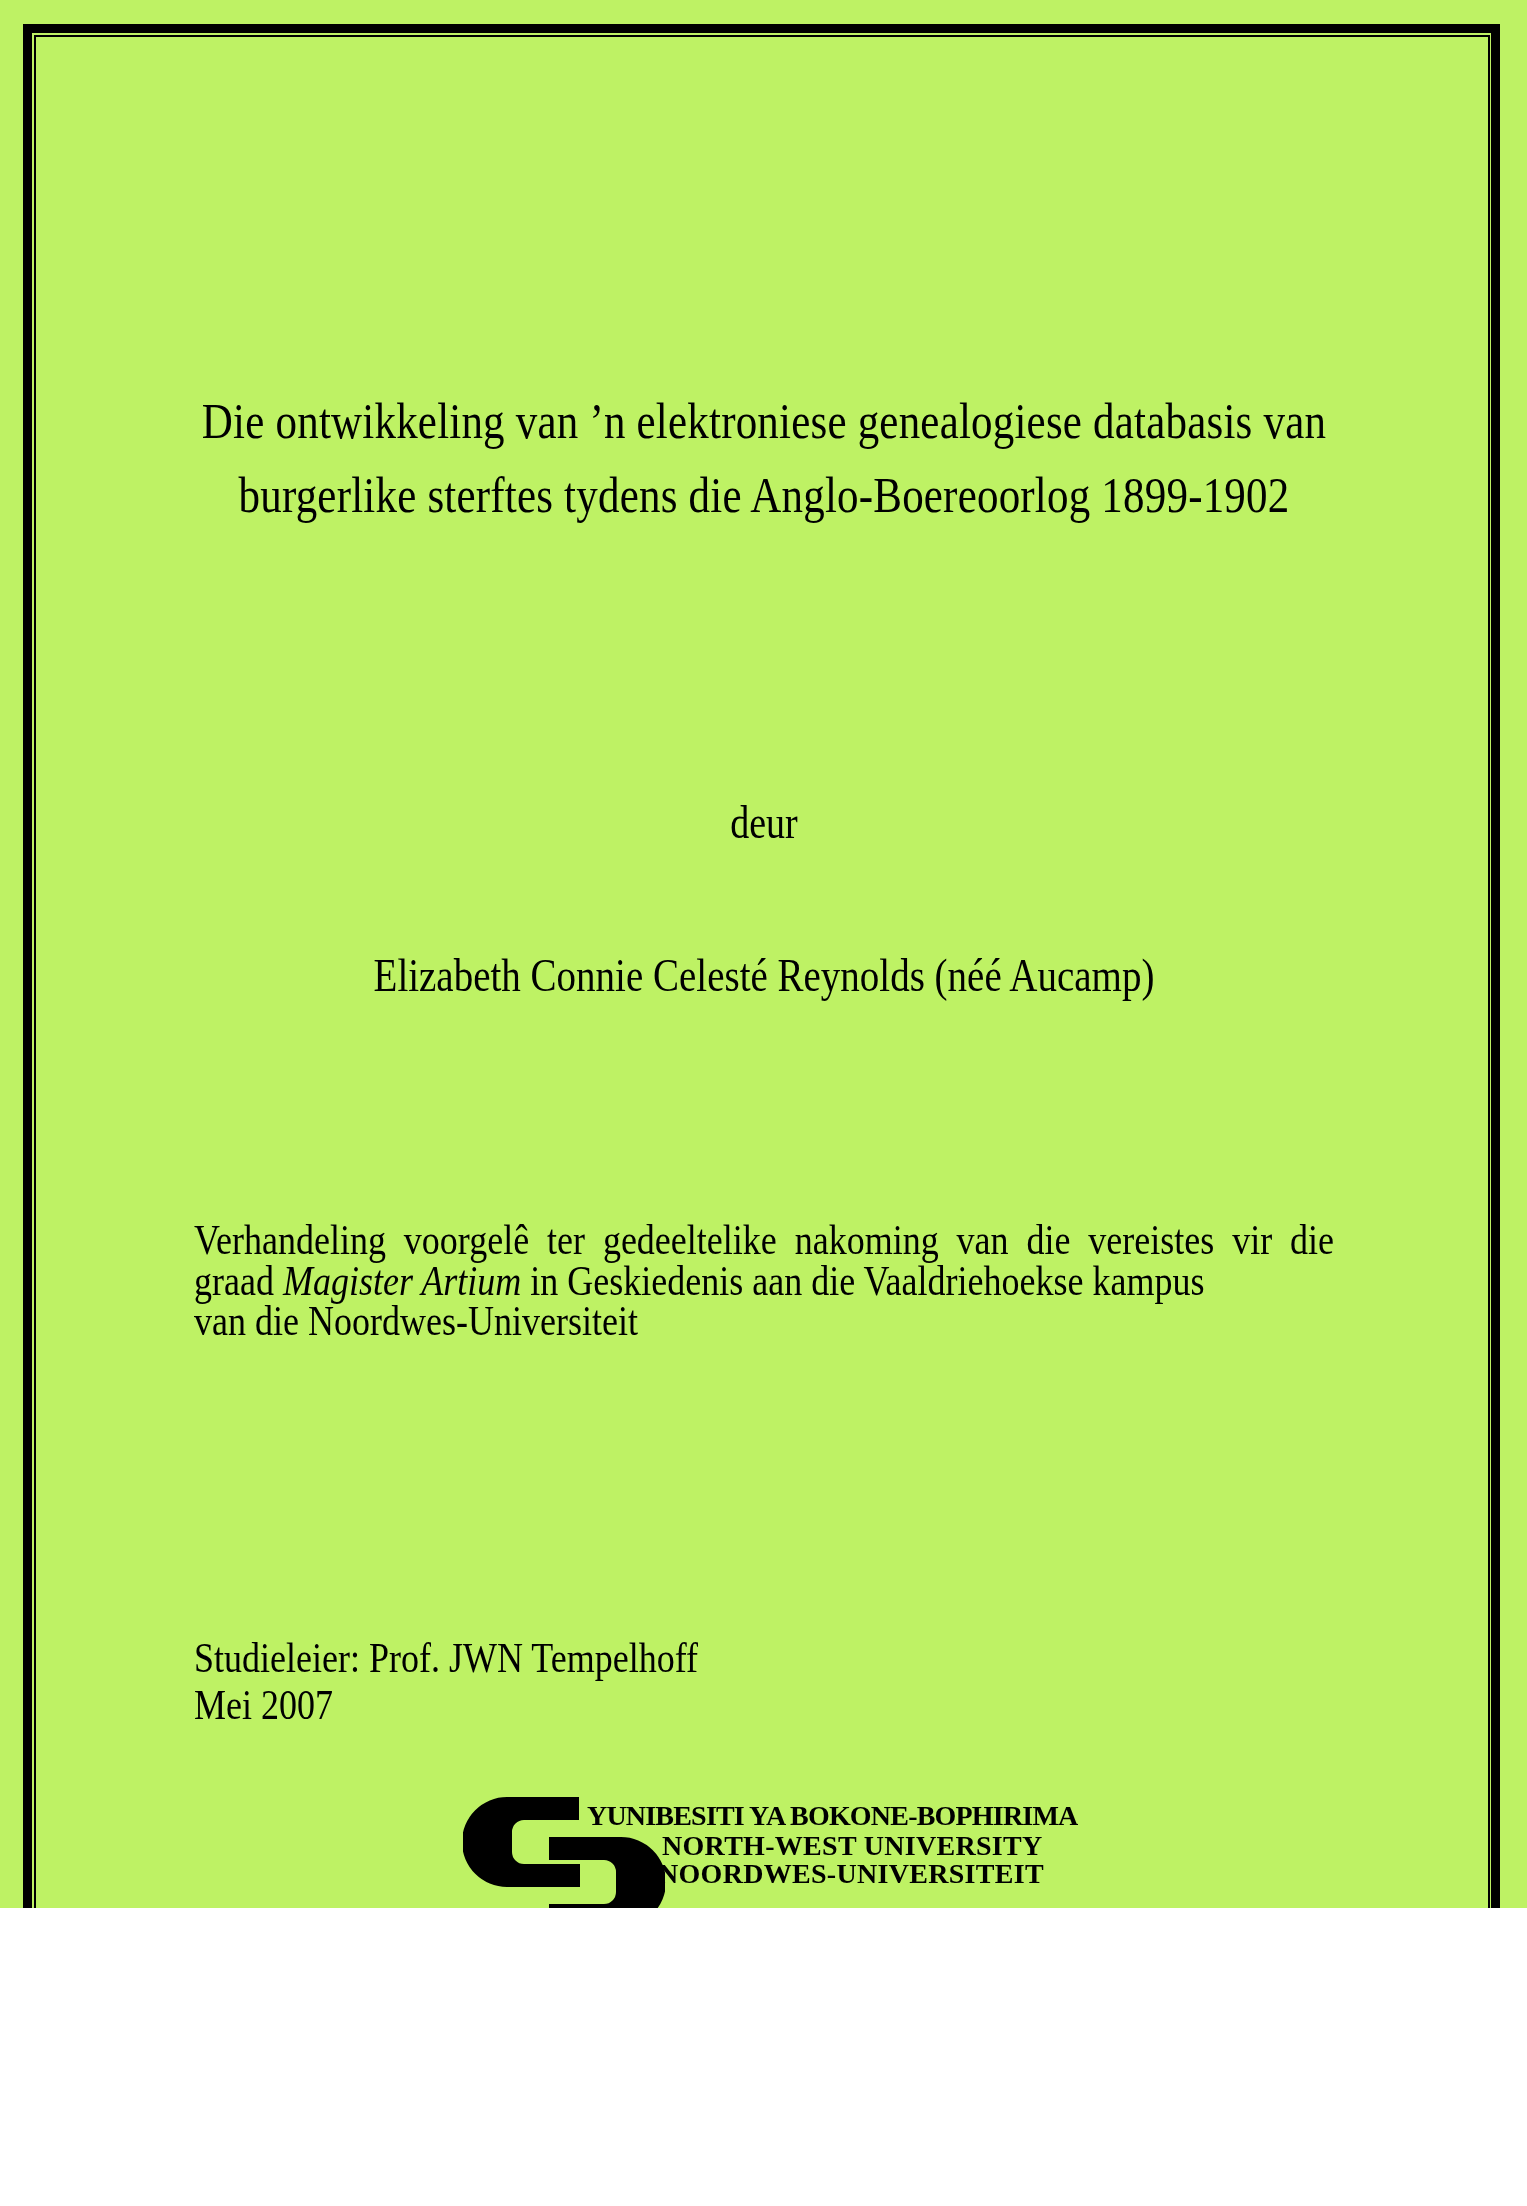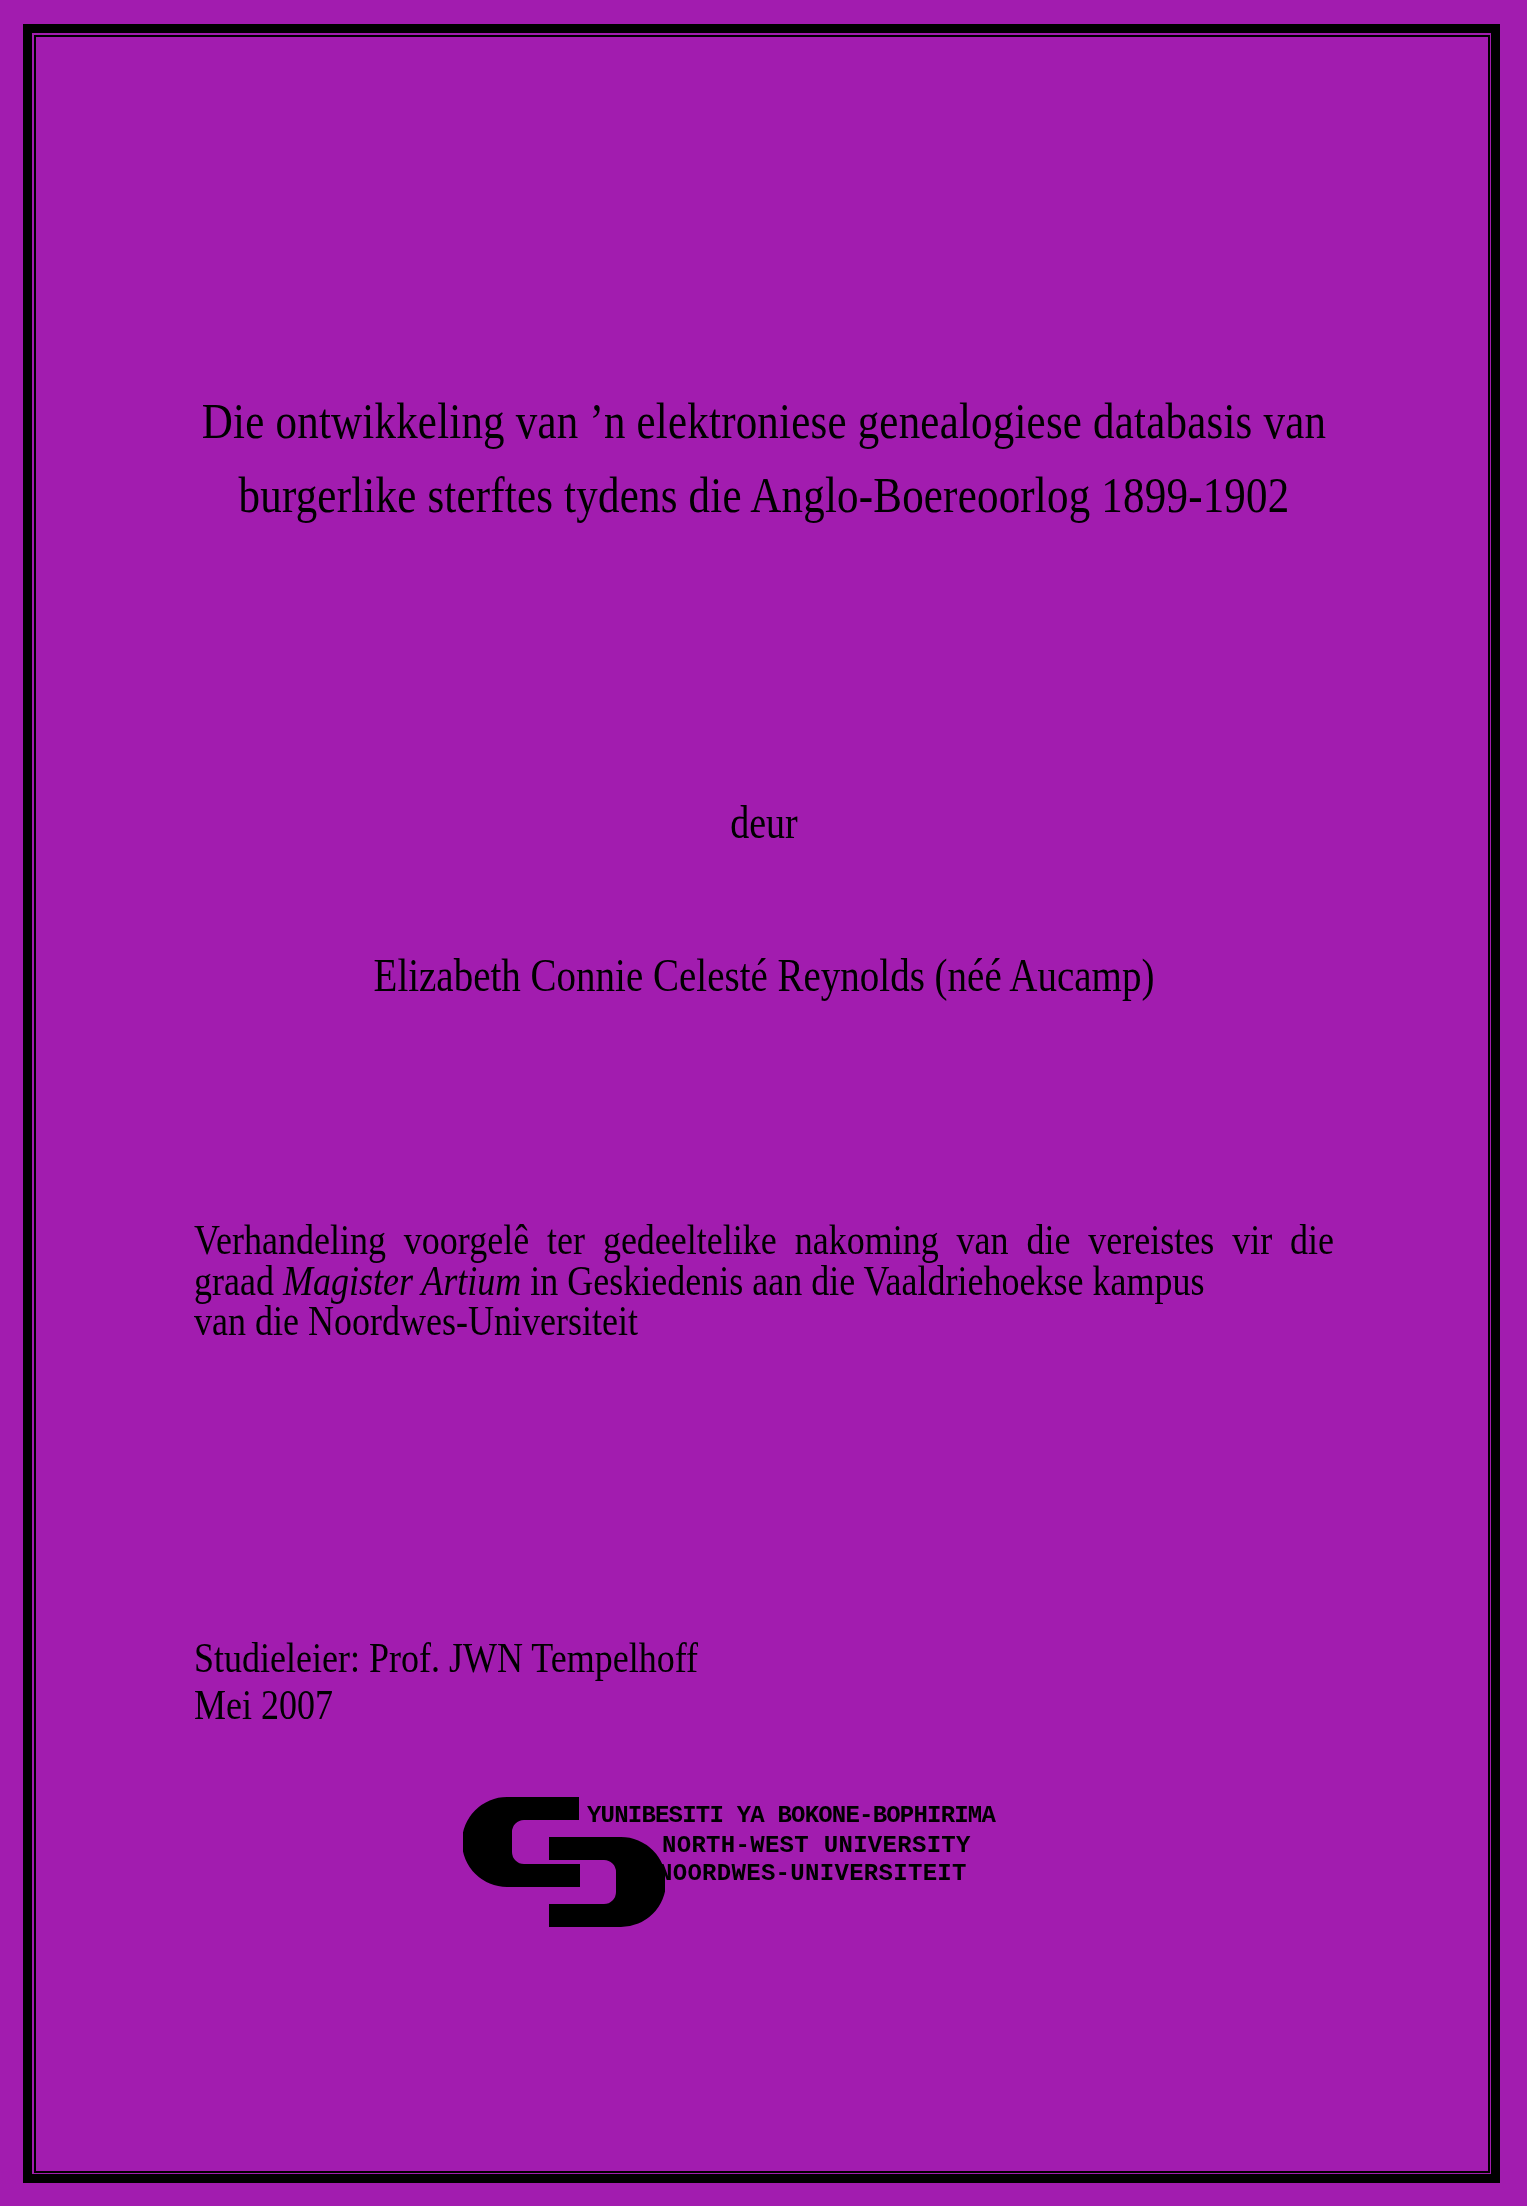--- a/index.html
+++ b/index.html
@@ -3,22 +3,22 @@
 <meta charset="utf-8">
 <style>
   html, body {
     margin: 0;
     padding: 0;
     background: #ffffff;
   }
   .sheet {
     position: relative;
     width: 1527px;
-    height: 2206px;
-    background: #a21caf;
+    height: 1908px;
+    background: #bef264;
     overflow: hidden;
     font-family: "Liberation Serif", "DejaVu Serif", serif;
     color: #000000;
   }
   
   .frame-outer {
     position: absolute;
     left: 23px; top: 24px;
     width: 1477px; height: 2159px;
     border: 9px solid #000;
@@ -76,23 +76,23 @@
     left: 463px; top: 1797px;
     width: 640px; height: 145px;
   }
   .logo-mark {
     position: absolute;
     left: 0; top: 1;
     width: 202px; height: 132px;
   }
   .logo-line {
     position: absolute;
-    font-family: Liberation Mono, monospace;
+    font-family: Liberation Serif, serif;
     font-weight: bold;
-    font-size: 24px;
+    font-size: 28px;
     line-height: 30px;
     white-space: nowrap;
     color: #000;
   }
   .logo-line1 { left: 124px; top: 4px;  letter-spacing: -0.8px; }
   .logo-line2 { left: 199px; top: 34px; letter-spacing: 0.3px; }
   .logo-line3 { left: 195px; top: 62px; letter-spacing: 0.3px; }
 </style>
 </head>
 <body>

